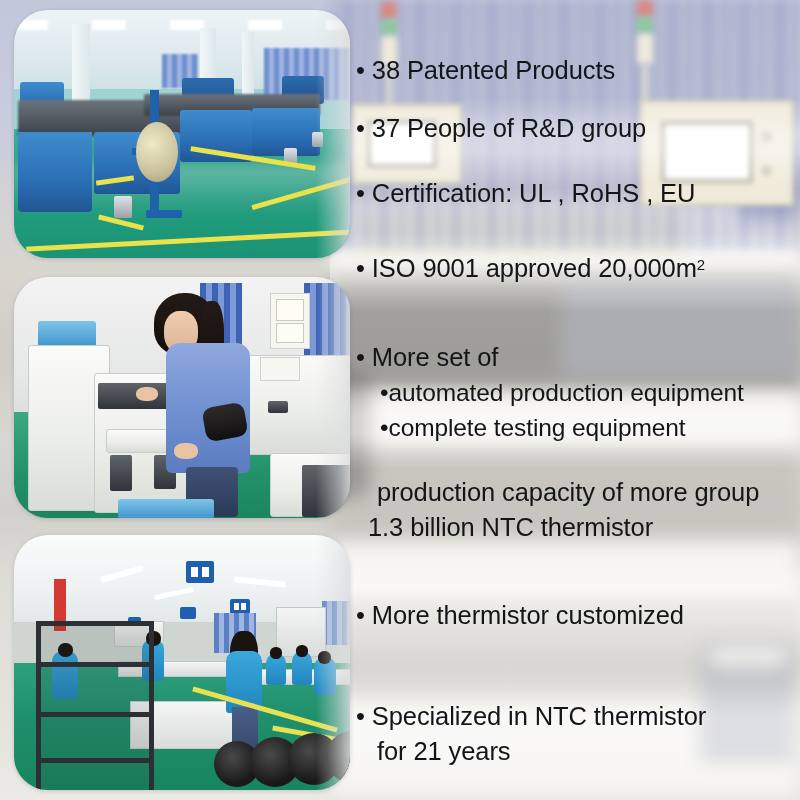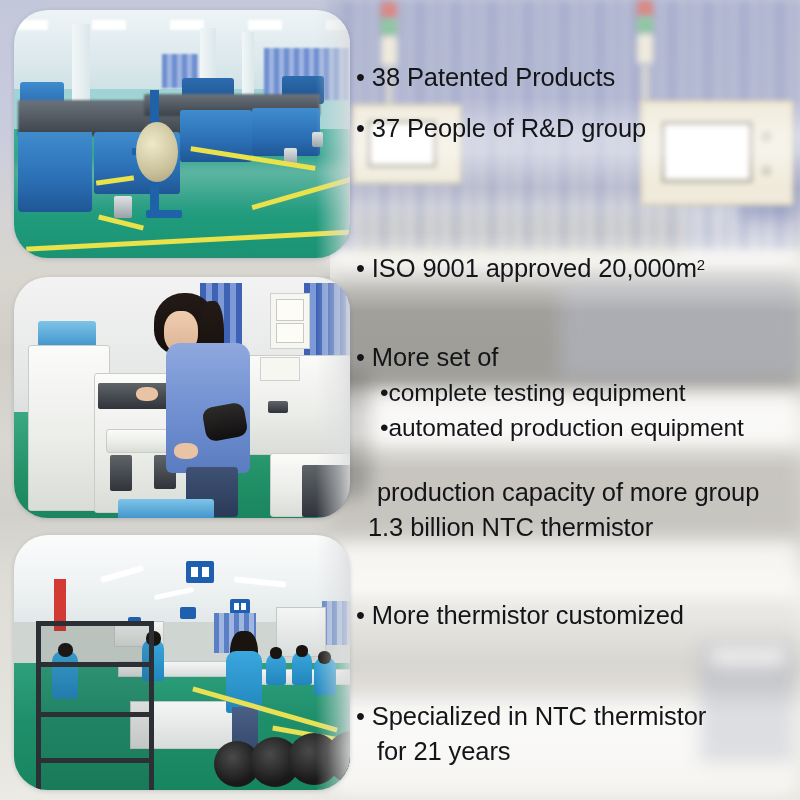--- a/index.html
+++ b/index.html
@@ -432,37 +432,40 @@
 
       <div class="p3-reel" style="left:200px;top:206px;width:46px;height:46px;"></div>
       <div class="p3-reel" style="left:236px;top:202px;width:50px;height:50px;"></div>
       <div class="p3-reel" style="left:274px;top:198px;width:52px;height:52px;"></div>
       <div class="p3-reel" style="left:312px;top:196px;width:52px;height:52px;"></div>
     </div>
   </div>
 
   <div class="text-col">
 
-    <div class="bullet-block" style="top:60px;">
+    <div class="bullet-block" style="top:53px;">
       <span class="line lvl1">• 38 Patented Products</span>
     </div>
 
     <div class="bullet-block" style="top:111px;">
       <span class="line lvl1">• 37 People of R&amp;D group</span>
     </div>
 
+    <div class="bullet-block" style="top:176px;">
+      <span class="line lvl1">• Certification: UL , RoHS , EU</span>
+    </div>
 
     <div class="bullet-block" style="top:247px;">
       <span class="line lvl1"><span>• ISO 9001 approved 20,000m</span><sup class="sq">2</sup></span>
     </div>
 
     <div class="bullet-block" style="top:340px;">
       <span class="line lvl1">• More set of</span>
+      <span class="line sub">•automated production equipment</span>
       <span class="line sub">•complete testing equipment</span>
-      <span class="line sub">•automated production equipment</span>
     </div>
 
     <div class="bullet-block" style="top:475px;">
       <span class="line cont">production capacity of more group</span>
       <span class="line cont2">1.3 billion NTC thermistor</span>
     </div>
 
     <div class="bullet-block" style="top:598px;">
       <span class="line lvl1">• More thermistor customized</span>
     </div>

